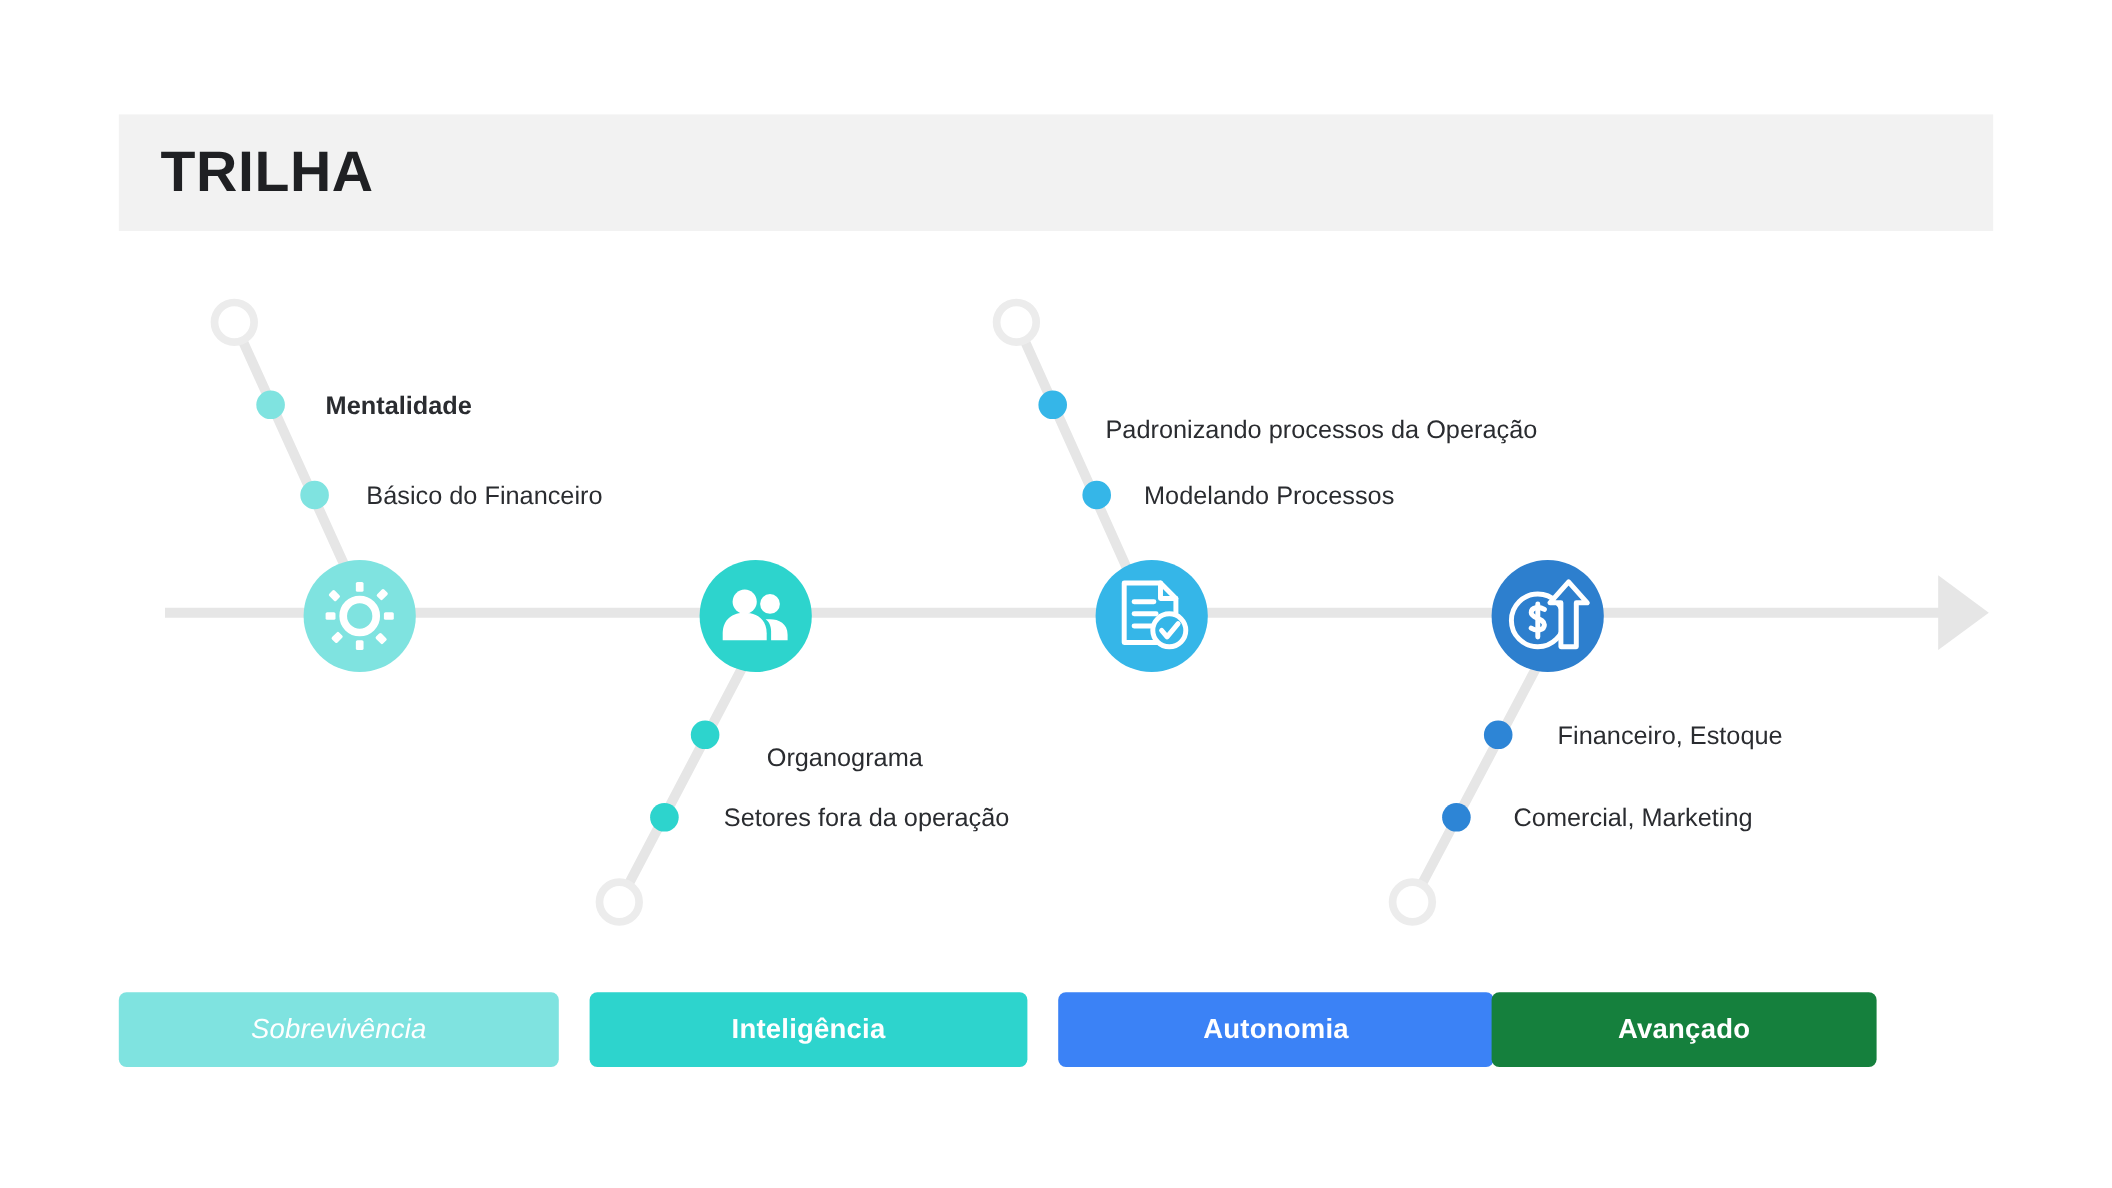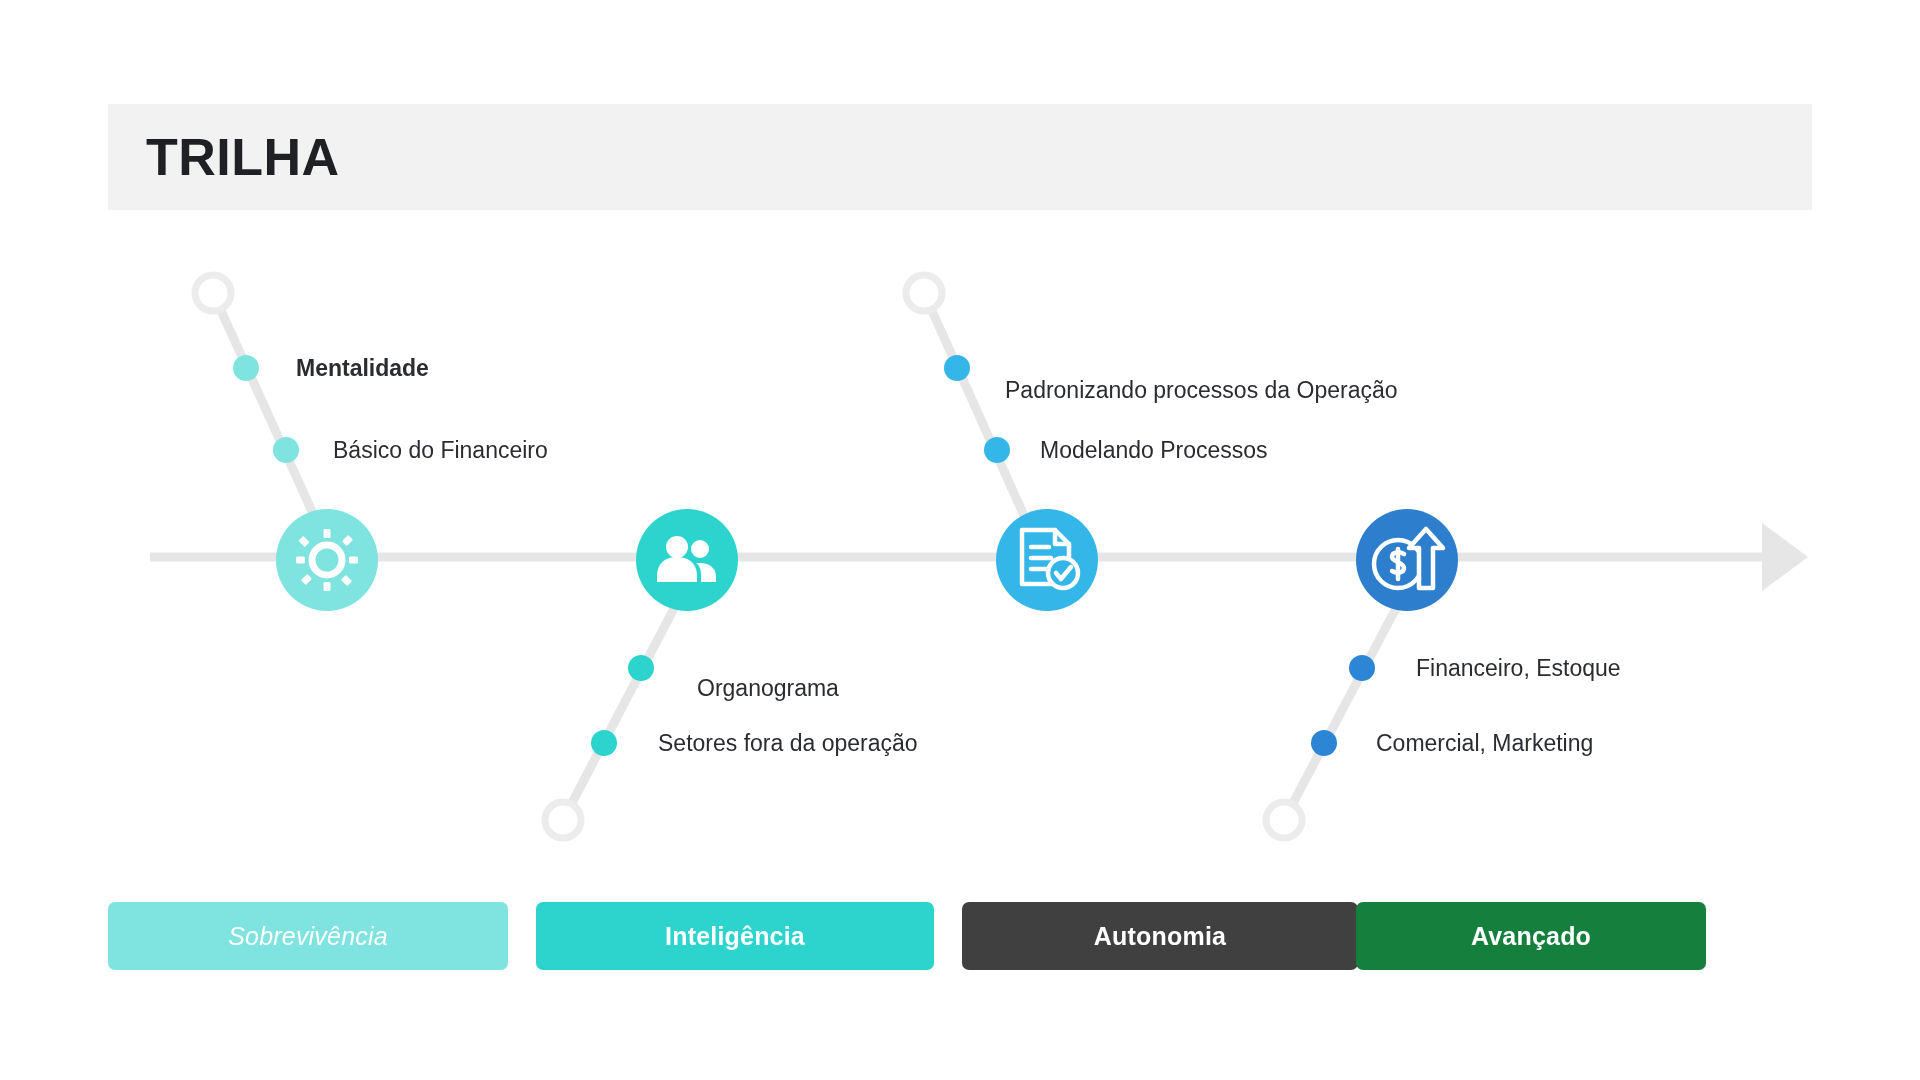--- a/index.html
+++ b/index.html
@@ -139,21 +139,21 @@
   <div class="branch-label" style="left:1416px;top:654px;">Financeiro, Estoque</div>
   <div class="branch-label" style="left:1376px;top:729px;">Comercial, Marketing</div>
 
   <div class="stage-row">
     <div class="stage-btn italic" style="left:0px;width:400px;background:#7fe3e0;">
       <span>Sobrevivência</span>
     </div>
     <div class="stage-btn" style="left:428px;width:398px;background:#2dd4cd;">
       <span>Inteligência</span>
     </div>
-    <div class="stage-btn" style="left:854px;width:396px;background:#404040;">
+    <div class="stage-btn" style="left:854px;width:396px;background:#3b82f6;">
       <span>Autonomia</span>
     </div>
     <div class="stage-btn" style="left:1248px;width:350px;background:#15803d;">
       <span>Avançado</span>
     </div>
   </div>
 
 </div>
 
 </body></html>

